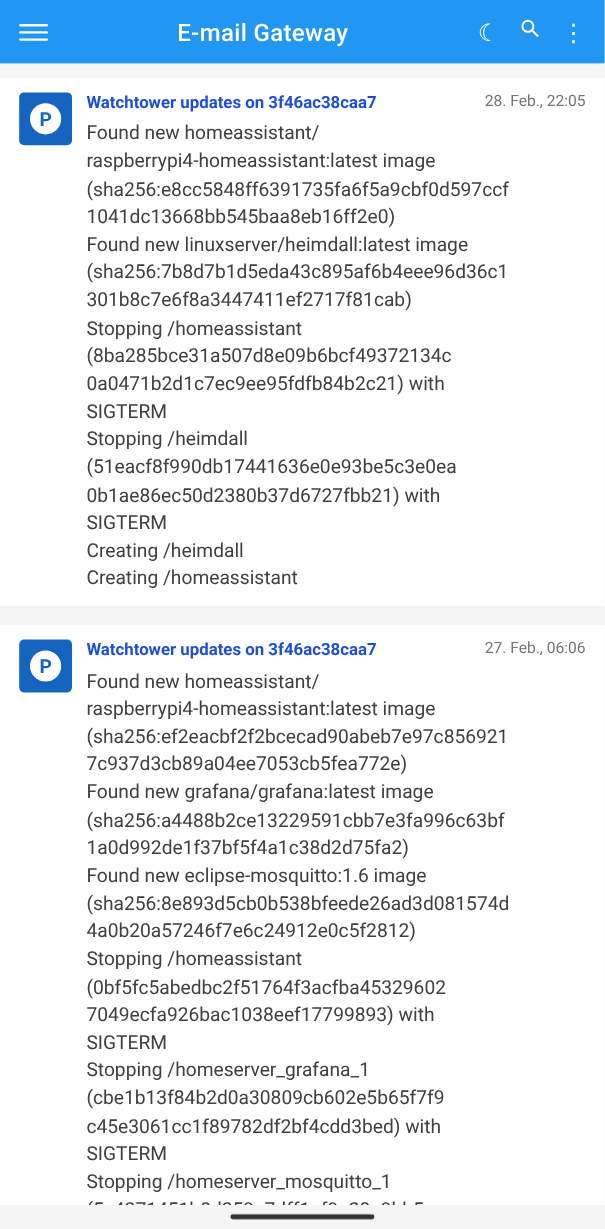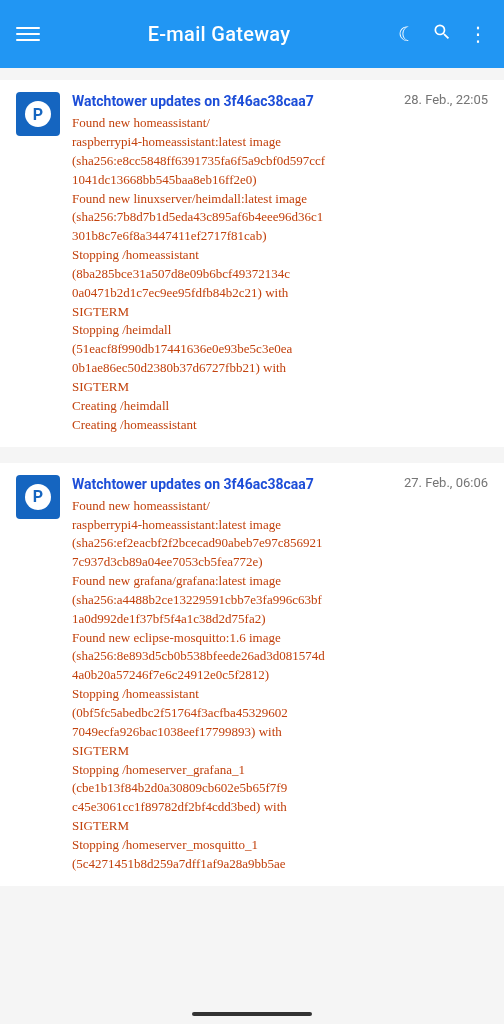--- a/index.html
+++ b/index.html
@@ -11,21 +11,21 @@
       width: 504px;
       min-height: 1024px;
       overflow-x: hidden;
     }
 
     
     .app-bar {
       background: #2196F3;
       display: flex;
       align-items: center;
-      height: 68px;
+      height: 53px;
       padding: 0 16px;
       gap: 16px;
     }
 
     .app-bar-menu {
       color: white;
       font-size: 20px;
       cursor: pointer;
       display: flex;
       flex-direction: column;
@@ -128,25 +128,24 @@
     }
 
     .email-date {
       font-size: 13px;
       color: #757575;
       white-space: nowrap;
       flex-shrink: 0;
     }
 
     .email-text {
-      font-size: 13px;
-      color: #c2410c;
+      font-size: 16px;
+      color: #404040;
       line-height: 1.45;
       word-break: break-all;
-      font-family: Liberation Serif, serif;
     }
 
     .divider {
       height: 8px;
       background: #f5f5f5;
     }
 
     
     .bottom-bar {
       position: fixed;

